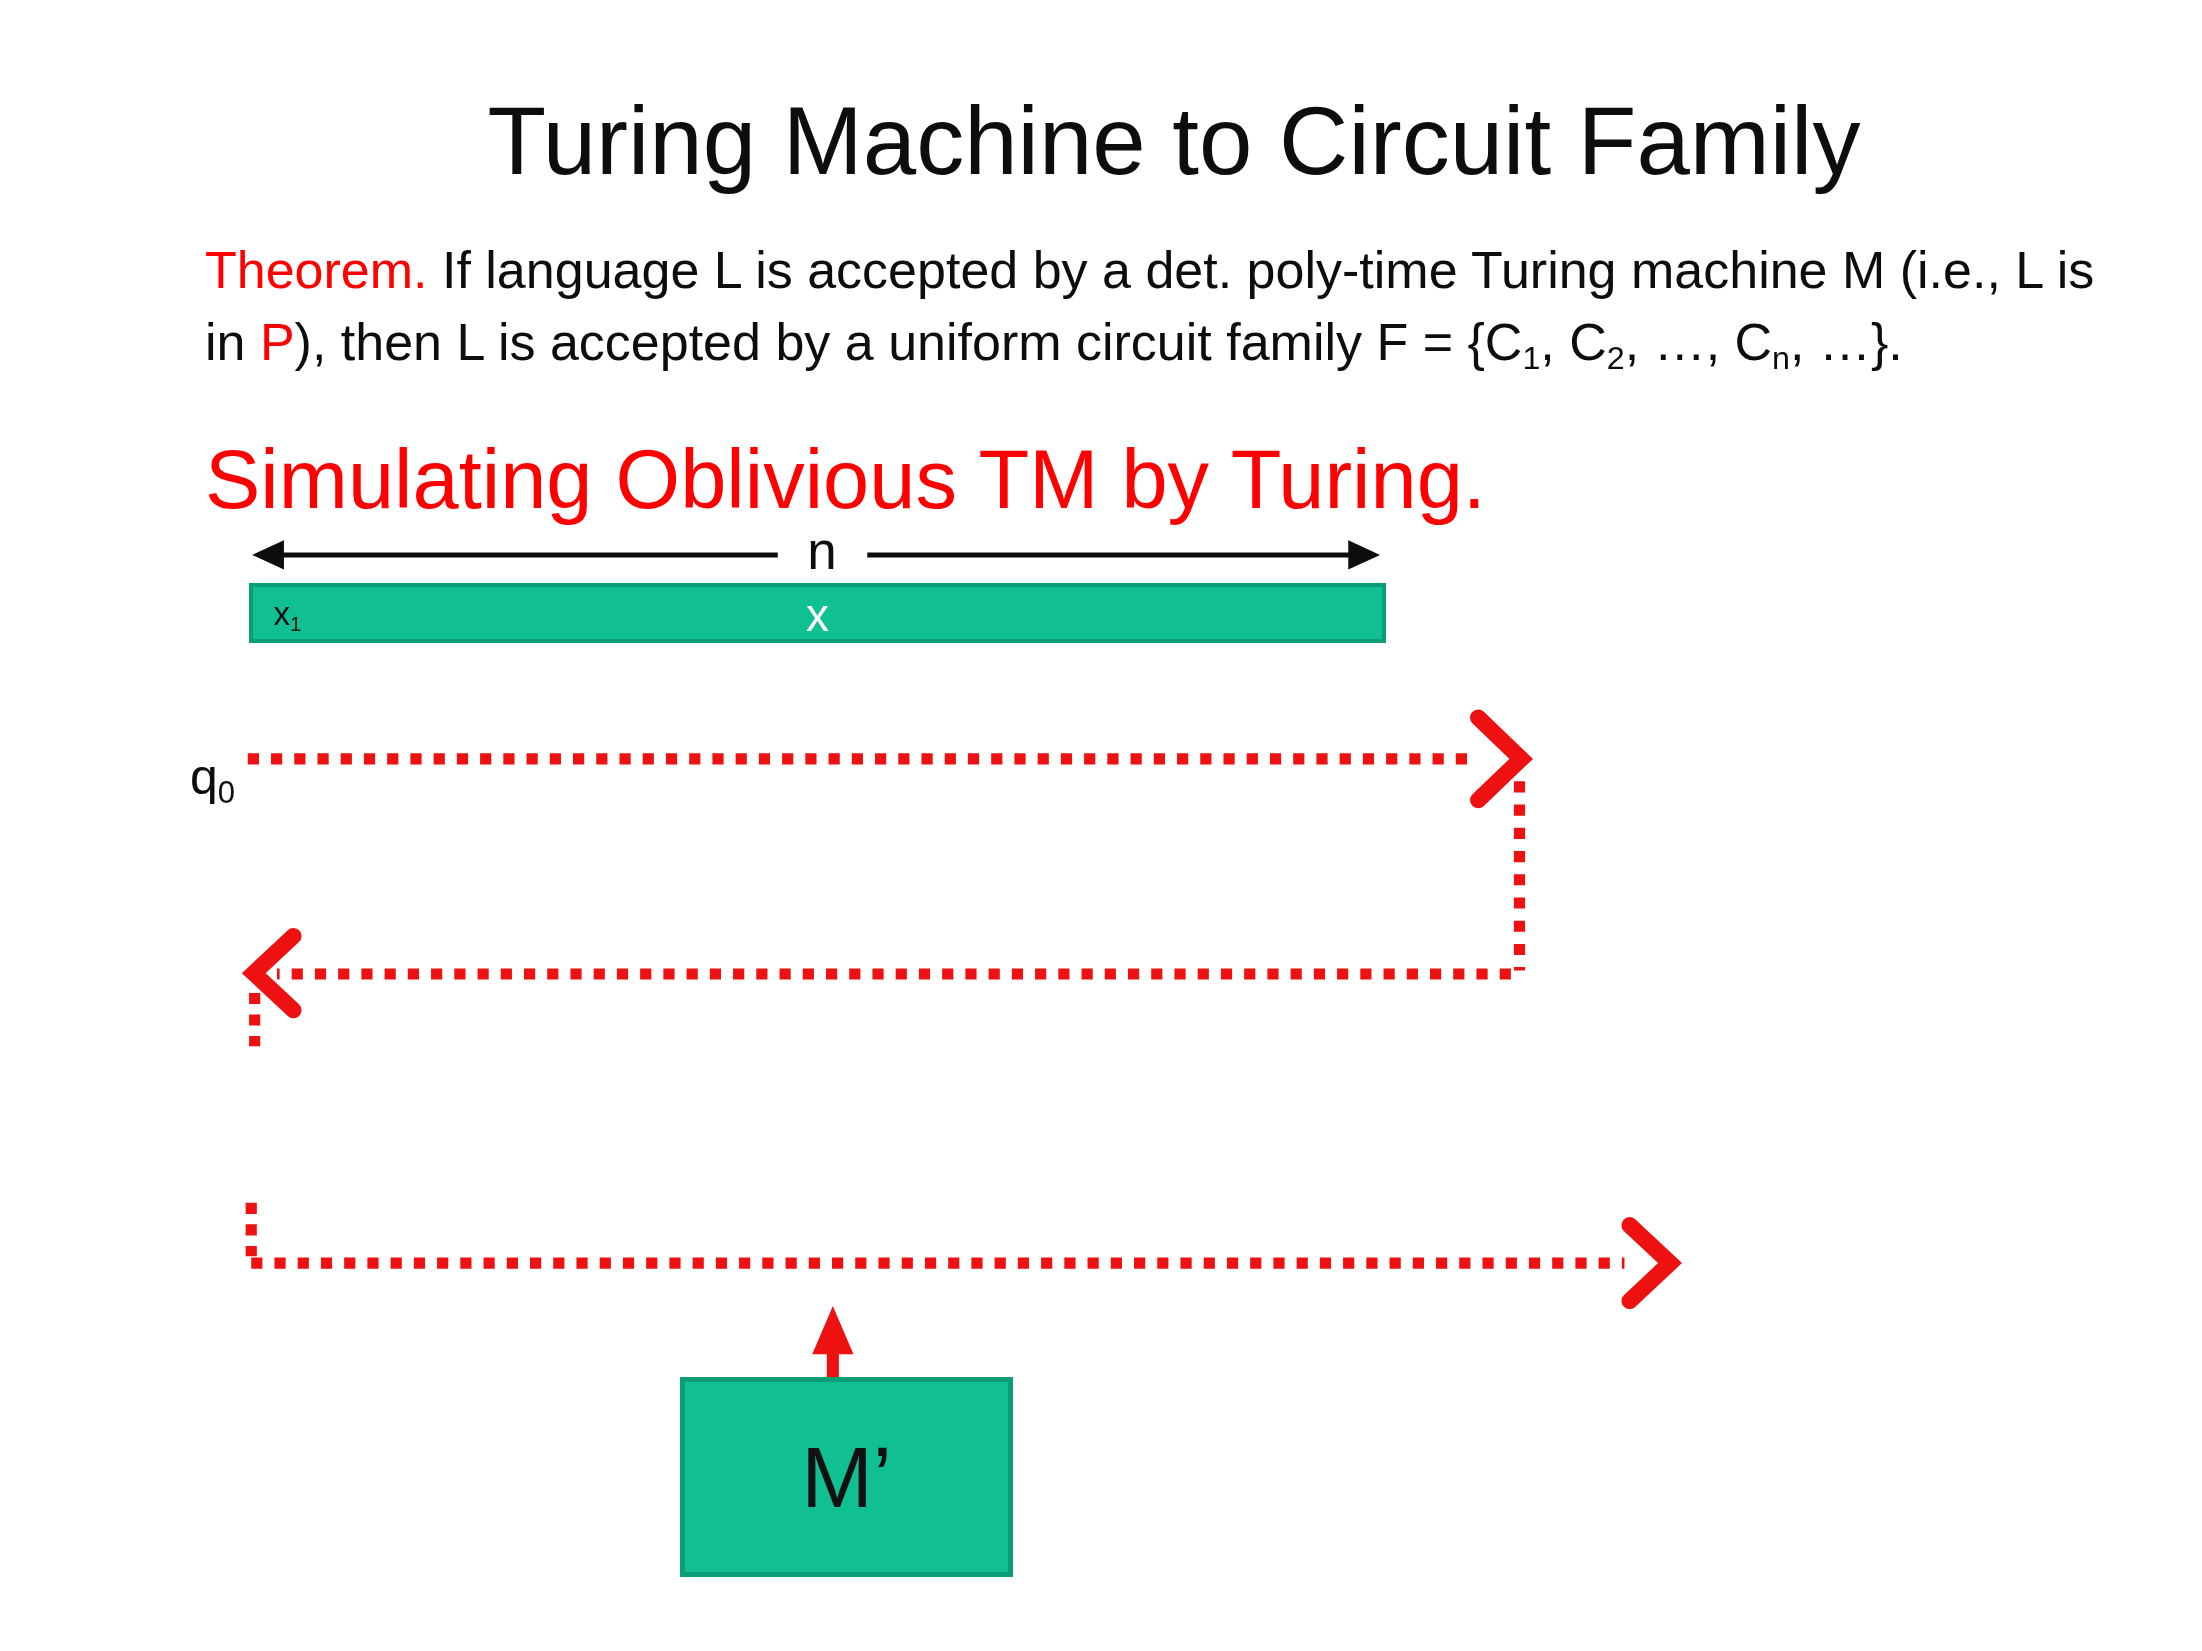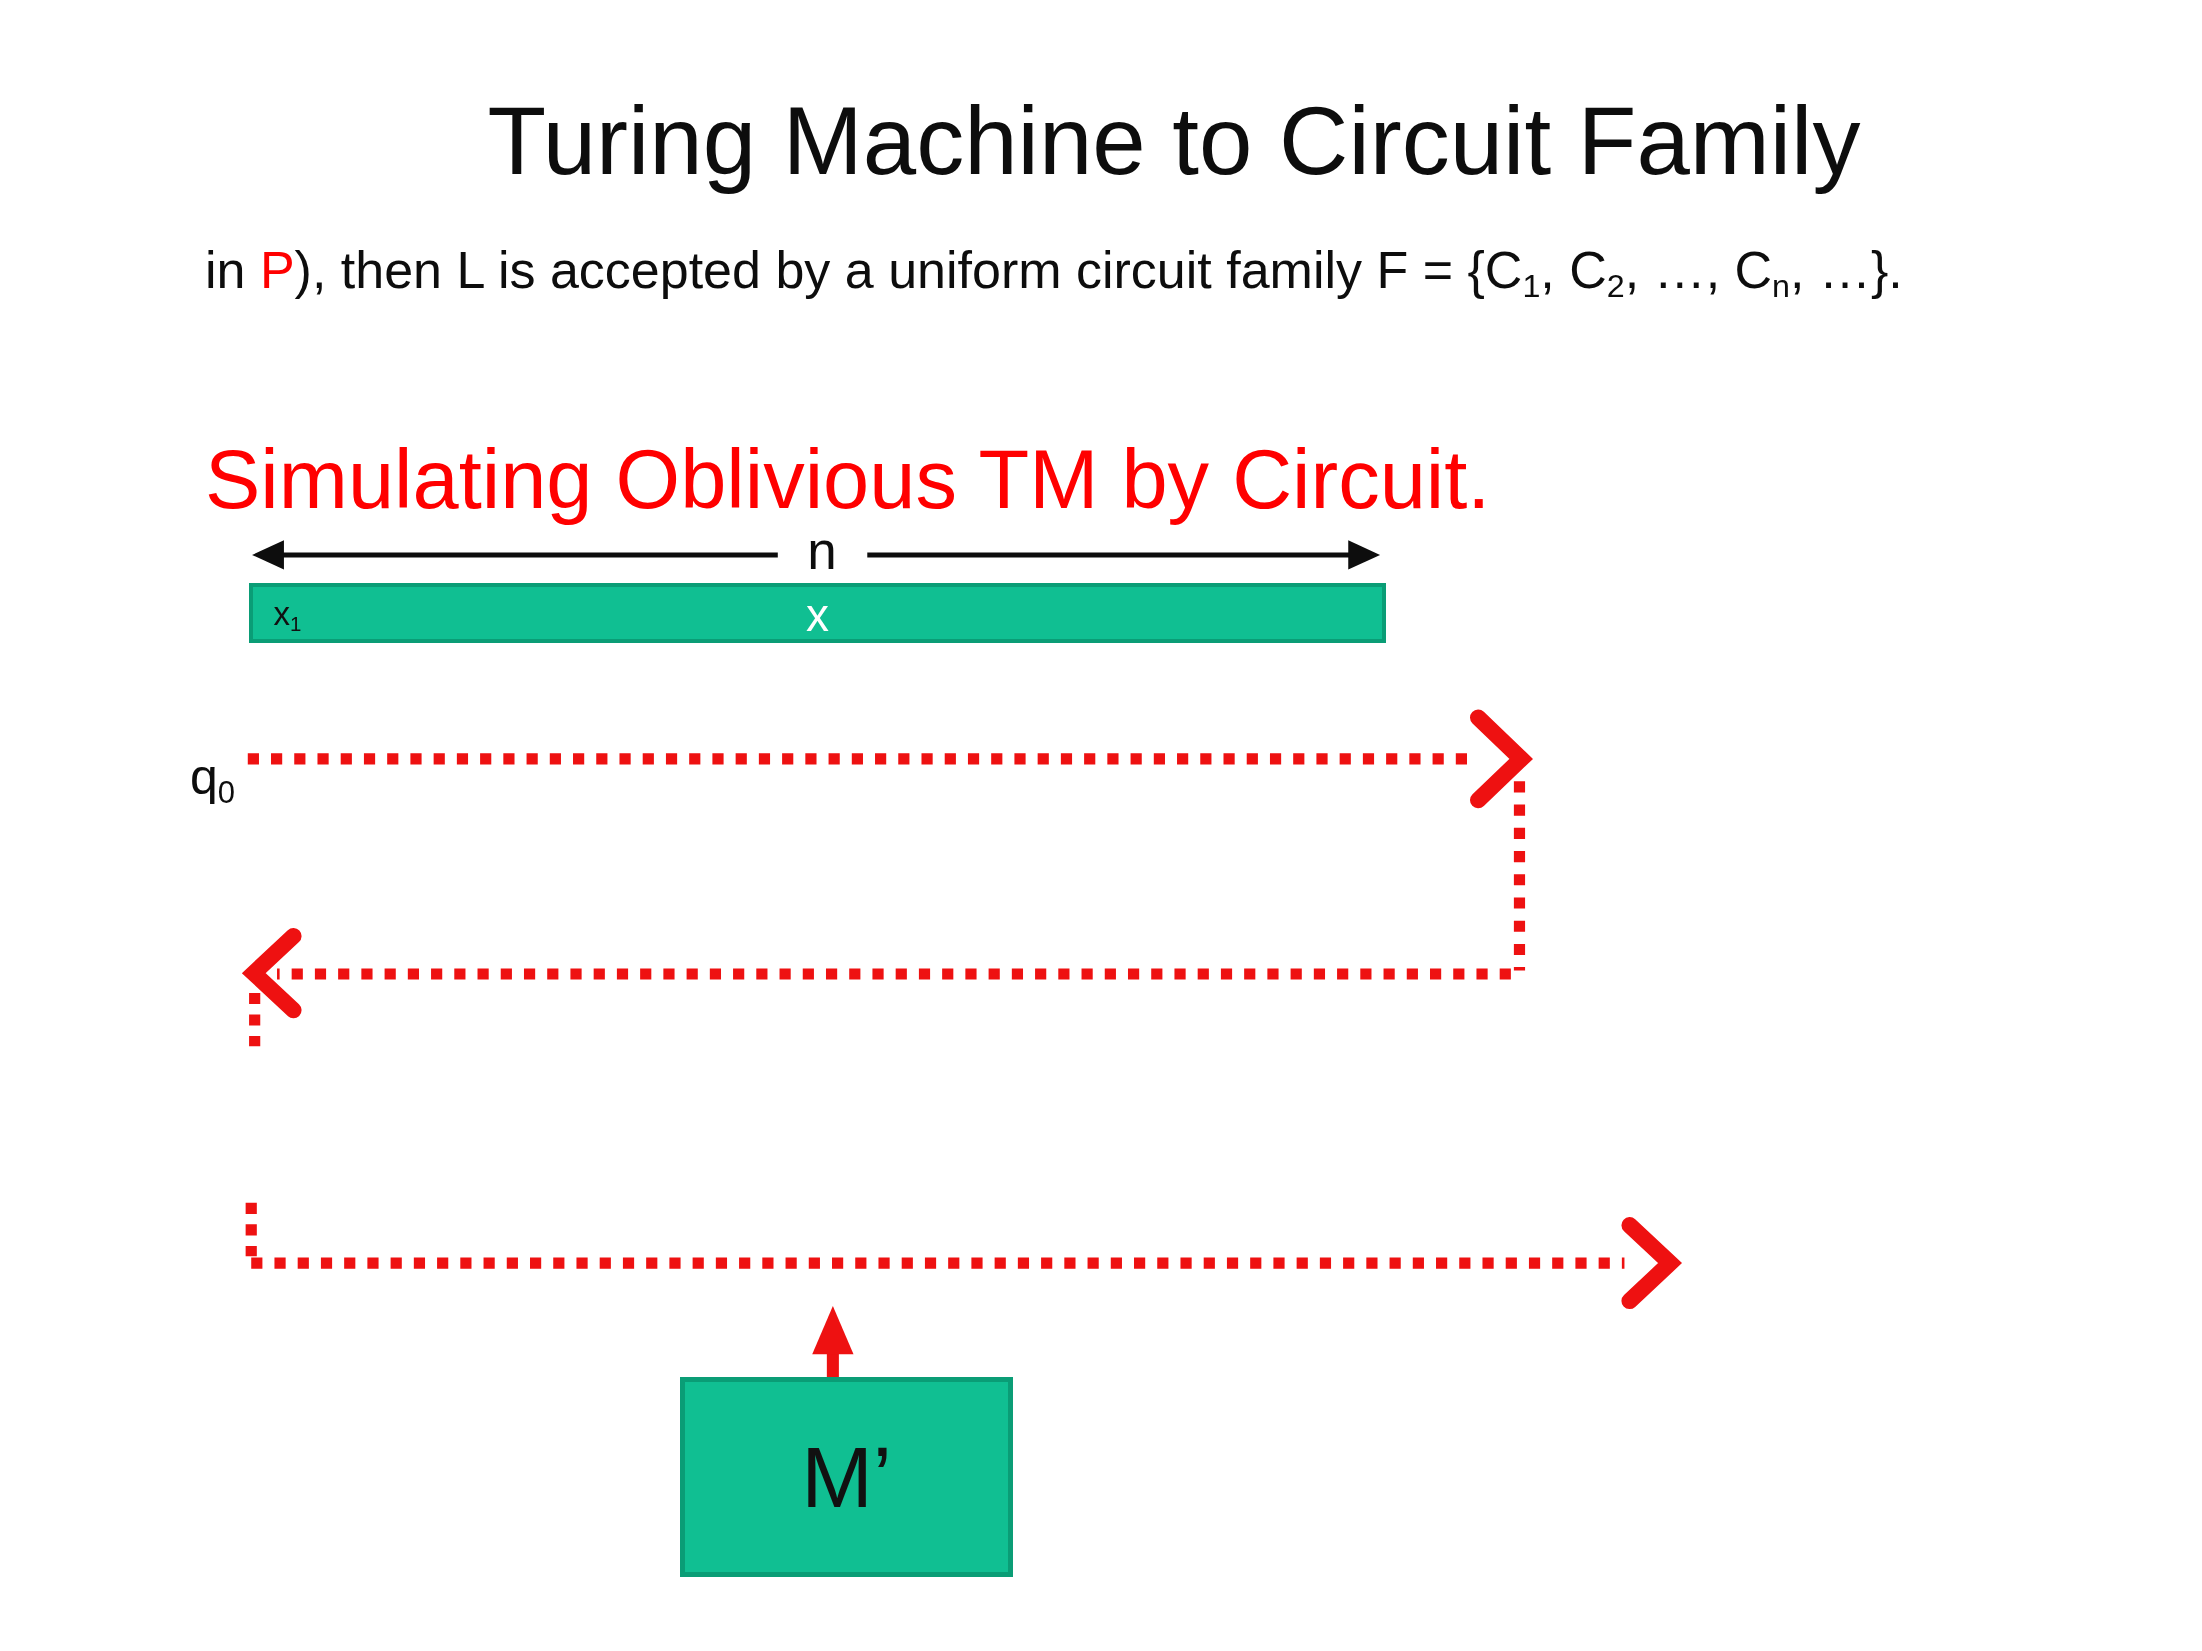--- a/index.html
+++ b/index.html
@@ -61,24 +61,25 @@
   .machine-label{font-size:86px;color:#111;}
 </style>
 </head>
 <body>
 
 <div class="slide">
 
   <div class="abs title">Turing Machine to Circuit Family</div>
 
   <div class="abs theorem">
+    <div><span style="color: rgb(255, 0, 0);">Theorem.</span><span> If language L is accepted by a det. poly-time Turing machine M (i.e., L is</span></div>
     <div><span>in </span><span style="color: rgb(255, 0, 0);">P</span><span>), then L is accepted by a uniform circuit family F = {C</span><sub>1</sub><span>, C</span><sub>2</sub><span>, …, C</span><sub>n</sub><span>, …}.</span></div>
   </div>
 
-  <div class="abs subtitle">Simulating Oblivious TM by Circuit.</div>
+  <div class="abs subtitle">Simulating Oblivious TM by Turing.</div>
 
   <svg class="abs diagram-svg" viewBox="0 0 2560 1920">
 
     <g style="stroke:var(--c-black,#111);fill:var(--c-black,#111);">
       <line x1="268" y1="645" x2="848" y2="645" stroke-width="6" fill="none"></line>
       <polygon points="237,645 274,628 274,662" stroke="none"></polygon>
       <line x1="952" y1="645" x2="1515" y2="645" stroke-width="6" fill="none"></line>
       <polygon points="1548,645 1511,628 1511,662" stroke="none"></polygon>
     </g>
 

